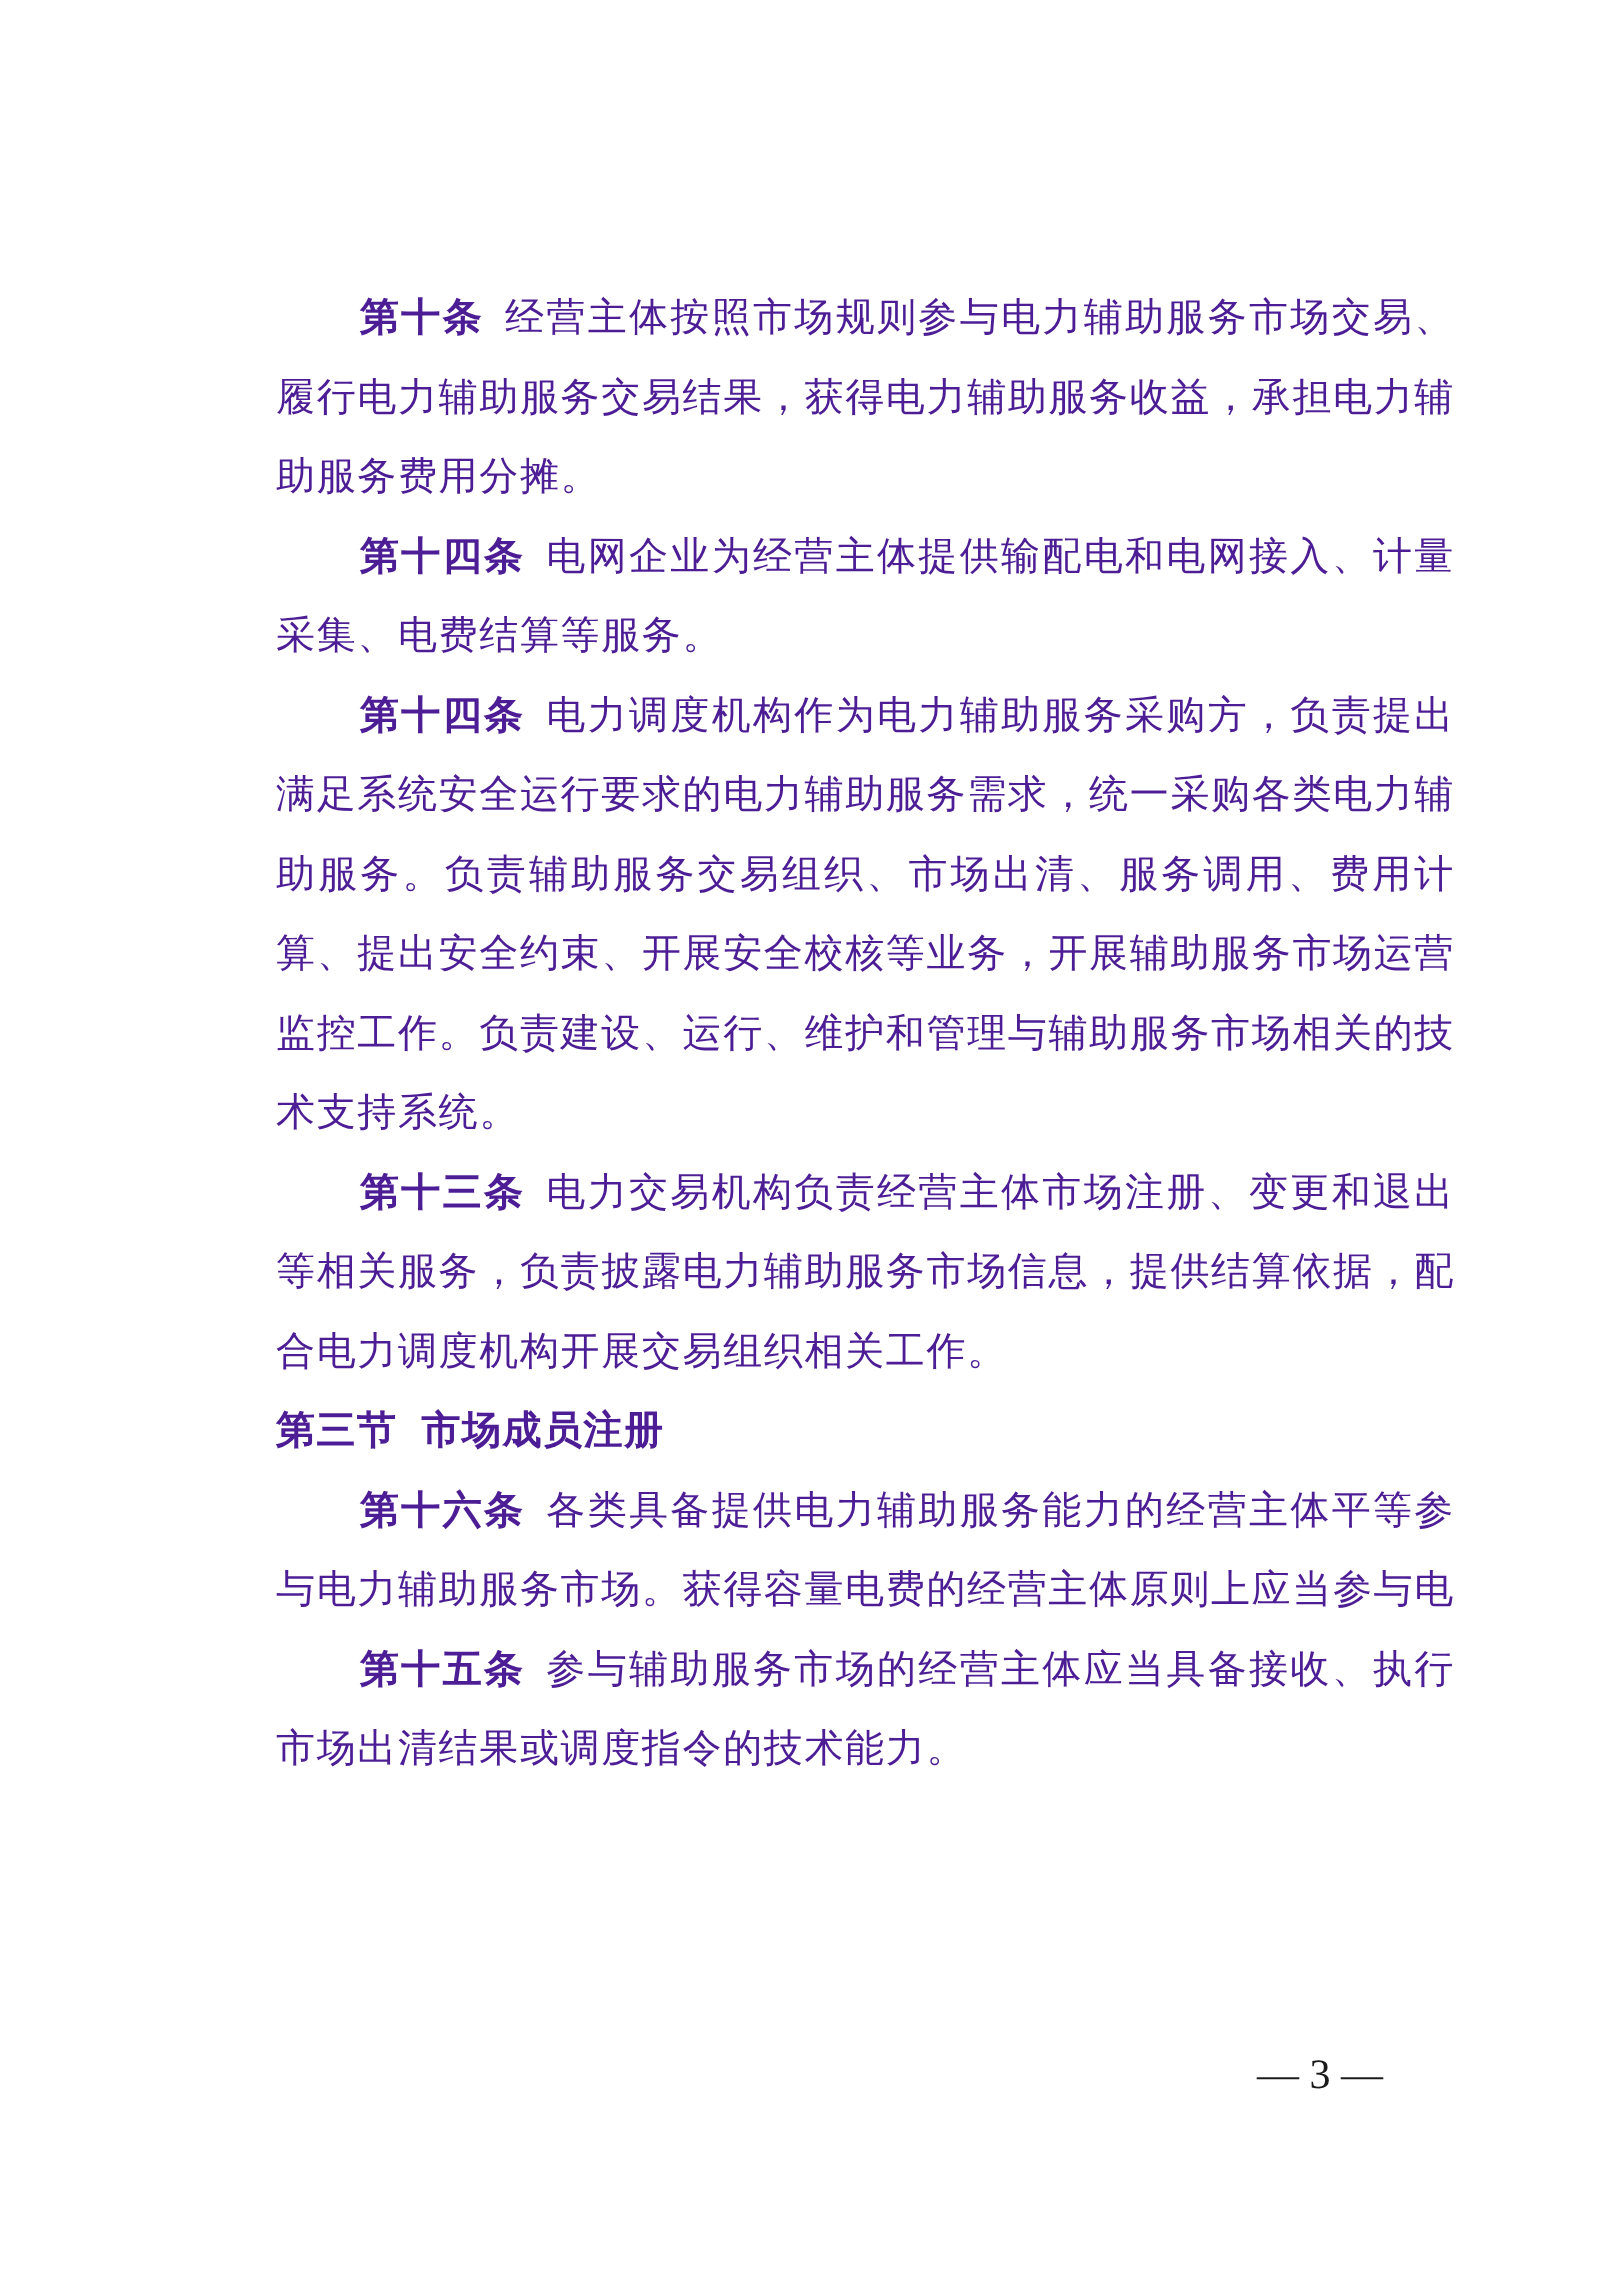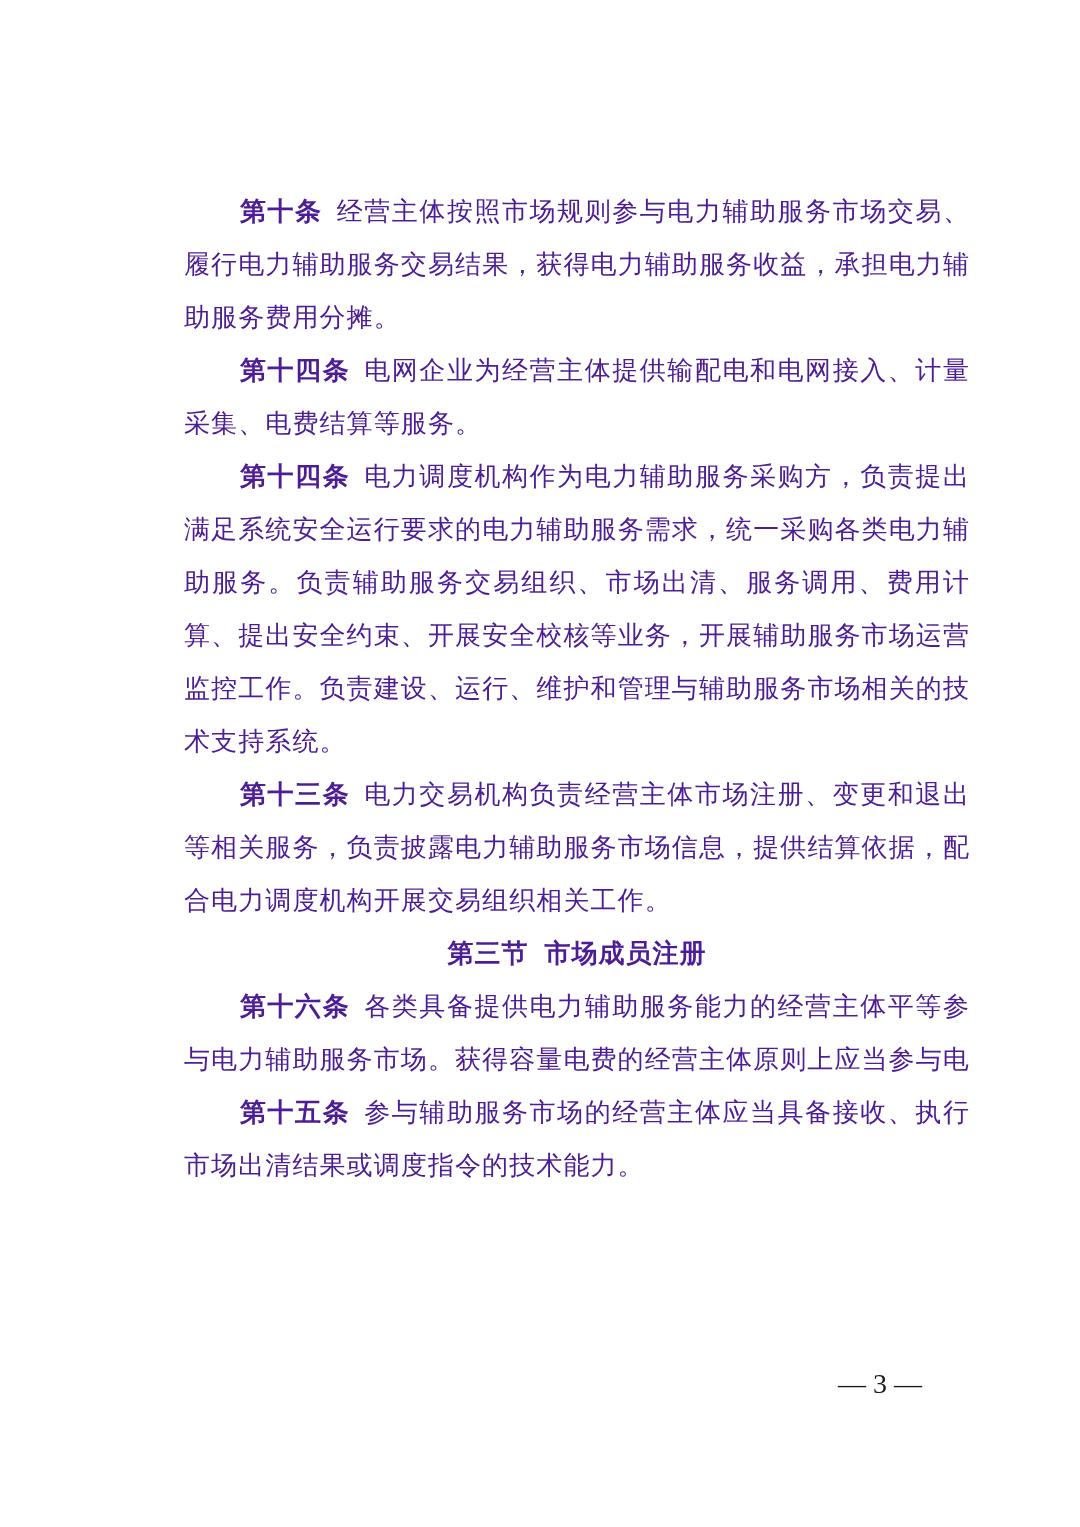--- a/index.html
+++ b/index.html
@@ -5,21 +5,21 @@
   html, body { margin: 0; padding: 0; background: #ffffff; }
   body { width: 1080px; height: 1527px; position: relative; overflow: hidden; }
   .page {
     position: absolute; left: 148px; top: 187px; width: 786px;
     font-family: Liberation Mono, monospace;
     color: #4c1d95; font-size: 26px; line-height: 53px; margin-left: 36px;
   }
   .para { margin: 0; text-indent: 56px; text-align: justify; letter-spacing: 1.1px; }
   .art { font-weight: bold; margin-right: 14px; }
   .section-title {
-    text-align: center; font-weight: bold; margin: 0; letter-spacing: 1px;
+    font-weight: bold; margin: 0; letter-spacing: 1px;
   }
   .section-title .gap { display: inline-block; width: 16px; }
   .page-number {
     position: absolute; top: 1368px; left: 820px; width: 120px;
     text-align: center; font-family: "Liberation Serif", serif;
     font-size: 28px; color: #1a1a1a;
   }
 </style>
 </head>
 <body>

